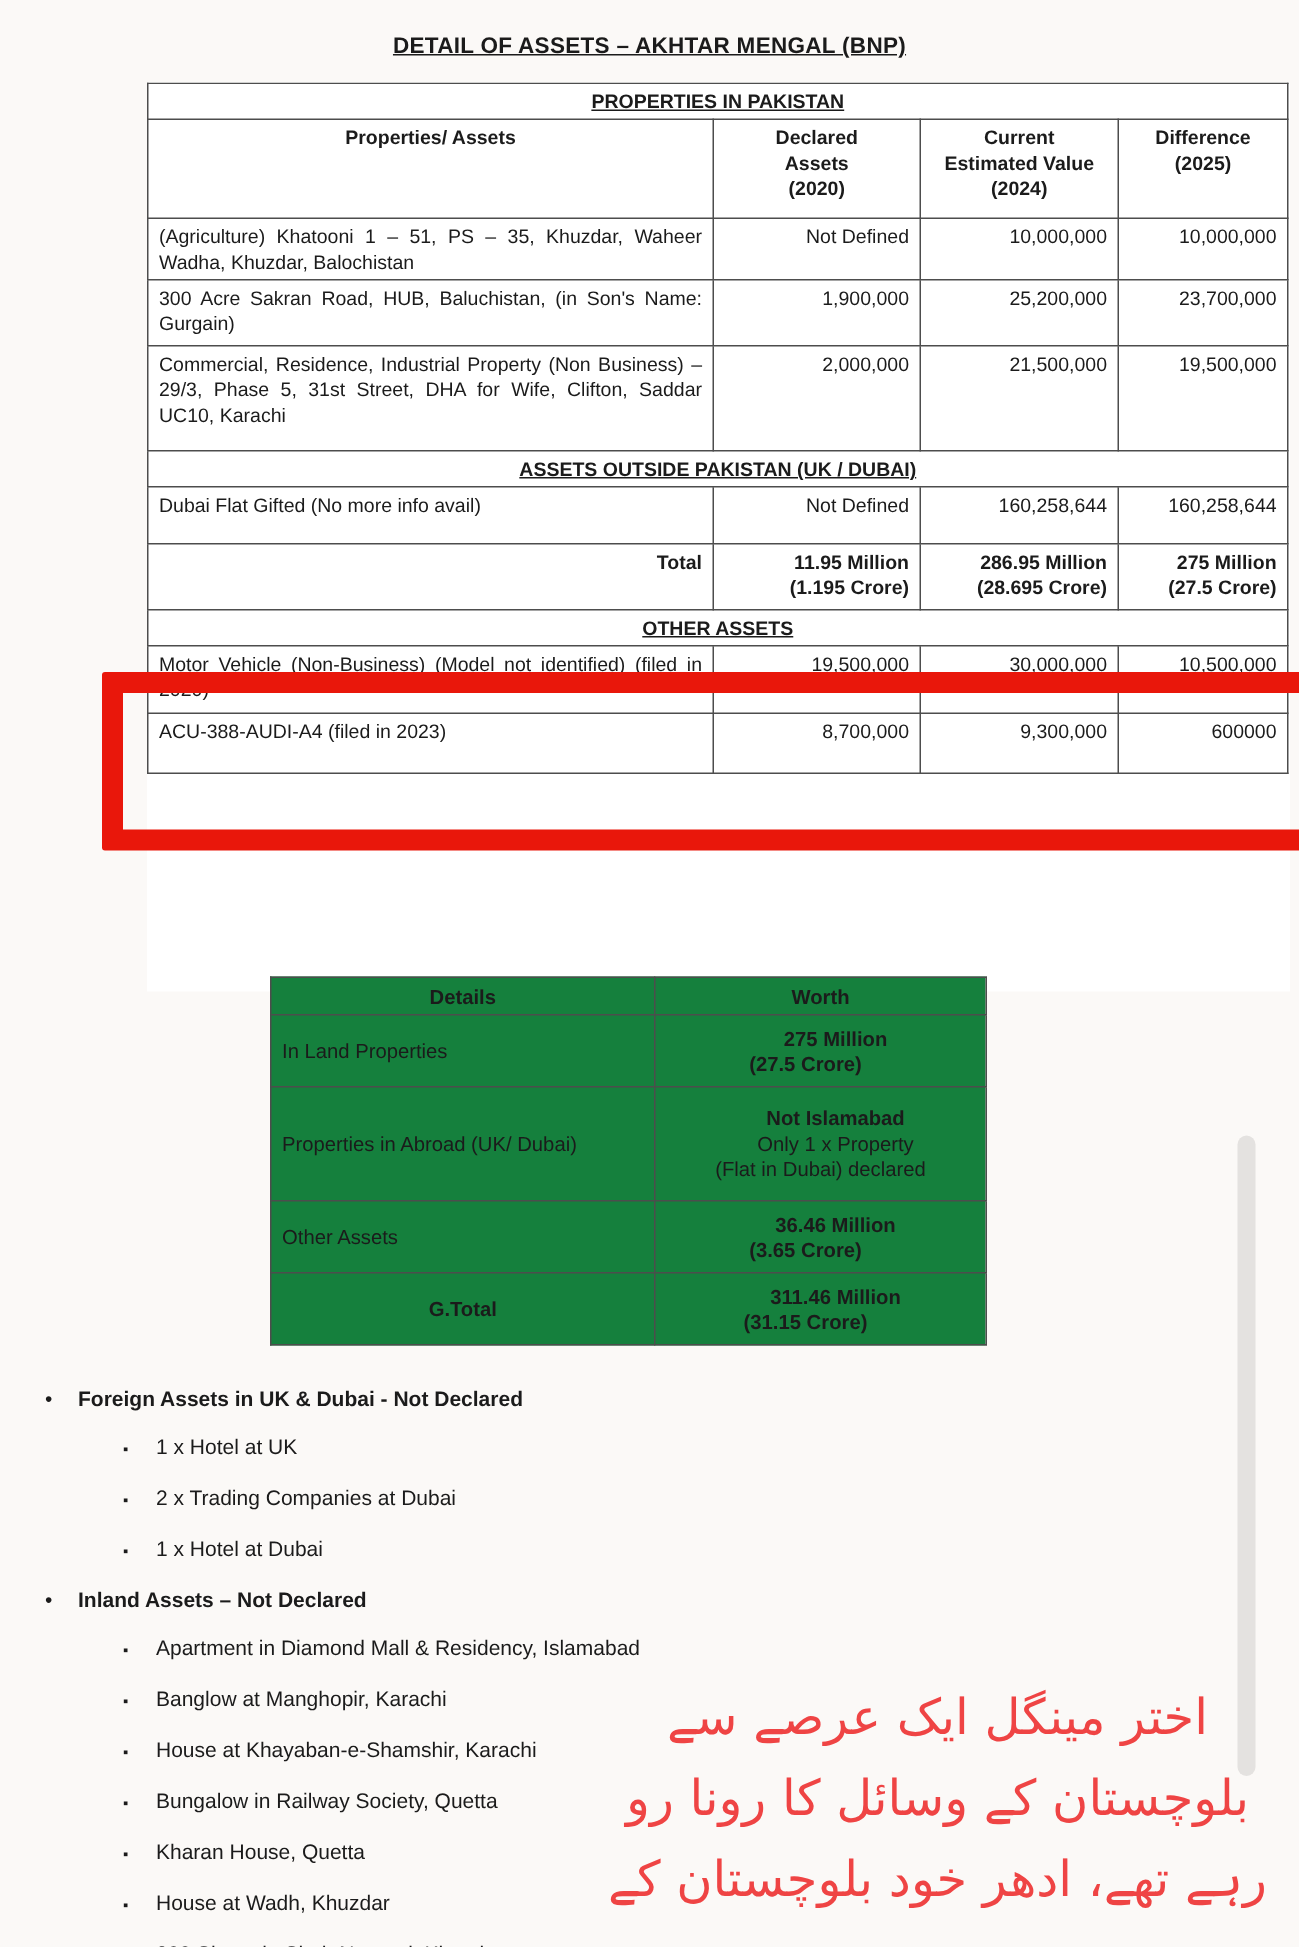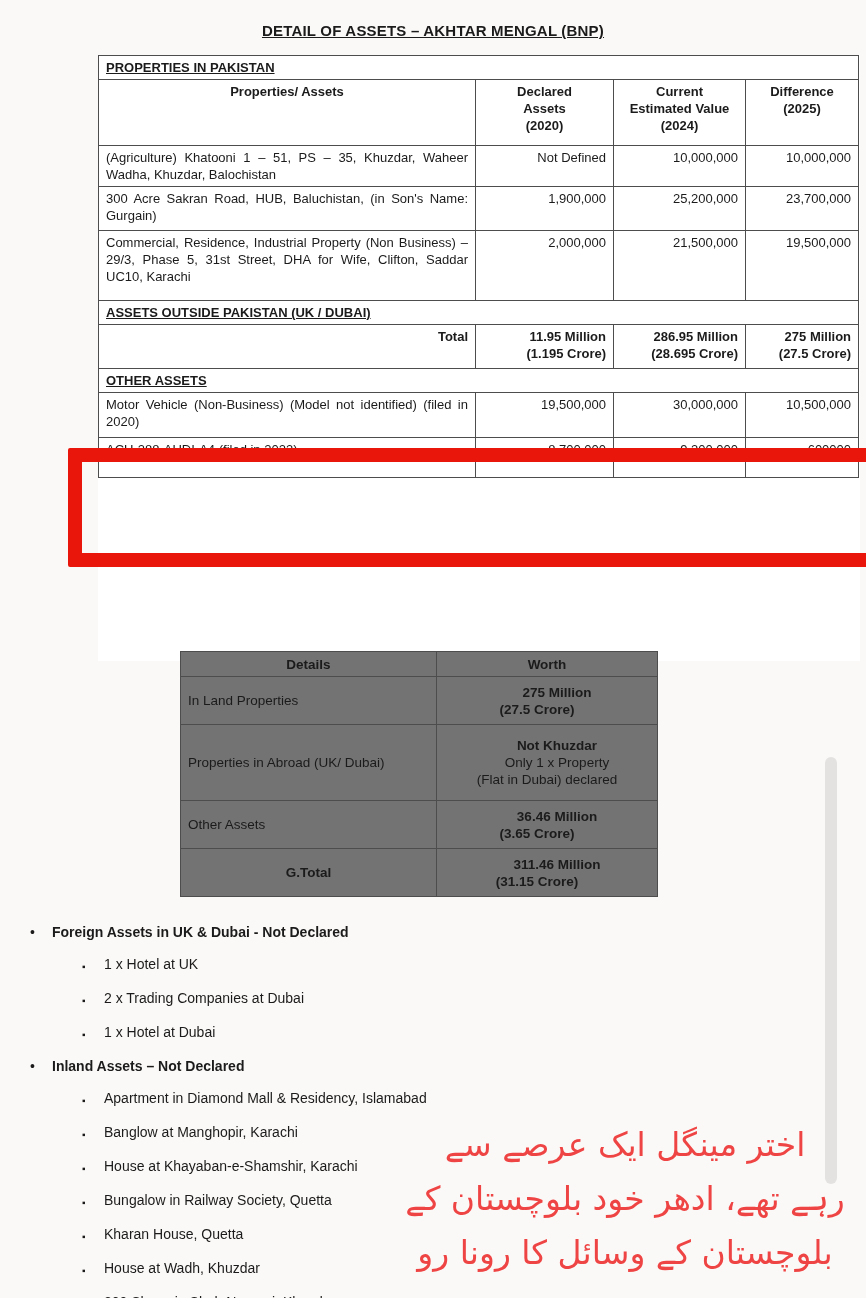--- a/index.html
+++ b/index.html
@@ -13,39 +13,39 @@
     font-size:15px; font-weight:700; text-decoration:underline; letter-spacing:.2px;
   }
   
   #main-table-wrap{
     position:absolute; left:98px; top:55px; width:762px; height:606px;
     overflow:hidden; background:#fff;
   }
   table.doc{ border-collapse:collapse; table-layout:fixed; }
   table.main{ width:760px; font-size:13px; line-height:17px; }
   table.doc td{ border:1.4px solid #4d4d4d; padding:3px 7px; vertical-align:top; }
-  td.sec{ font-weight:700; padding:2px 4px; }
+  td.sec{ text-align:center; font-weight:700; padding:2px 4px; }
   td.sec span{ text-decoration:underline; }
   td.hdr{ text-align:center; font-weight:700; vertical-align:middle; }
   td.num{ text-align:right; }
   td.asset{ text-align:justify; }
   td.mid{ vertical-align:middle; }
   .pre{ white-space:pre-line;margin-left:20px; }
   .b{ font-weight:700; }
   tr.h22{height:22px} tr.h66{height:66px} tr.h40{height:40px} tr.h44{height:44px}
   tr.h70{height:70px} tr.h92{height:92px} tr.h24{height:24px} tr.h38{height:38px}
   tr.h45{height:45px} tr.h25{height:25px} tr.h48{height:48px} tr.h76{height:76px}
   
   #highlight-box{
     position:absolute; left:68px; top:448px; width:812px; height:119px;
     border:14px solid #e9170b; box-sizing:border-box; z-index:3; border-radius:2px;
   }
   
   #summary-wrap{
-    position:absolute; left:180px; top:651px; width:477px; background:#737373; z-index:4;
+    position:absolute; left:180px; top:651px; width:477px; background:#15803d; z-index:4;
   }
   table.summary{ width:477px; font-size:13.5px; line-height:17px; }
   table.summary td{ vertical-align:middle; }
   td.detail{ text-align:left; padding-left:10px;margin-left:48px; }
   td.worth{ text-align:center; }
   
   #bullets{ position:absolute; left:30px; top:924px; width:540px; font-size:14px; line-height:17px; }
   .bullet-row{ display:flex; margin-bottom:15px; }
   .bullet-row .glyph{ width:22px; flex:0 0 22px; text-align:left; }
   .bullet-row.sub{ margin-left:52px; }
@@ -107,20 +107,26 @@
       </tr>
       <tr class="h70">
         <td class="asset">Commercial, Residence, Industrial Property (Non Business) – 29/3, Phase 5, 31st Street, DHA for Wife, Clifton, Saddar UC10, Karachi</td>
         <td class="num">2,000,000</td>
         <td class="num">21,500,000</td>
         <td class="num">19,500,000</td>
       </tr>
       <tr class="h24">
         <td colspan="4" class="sec"><span>ASSETS OUTSIDE PAKISTAN (UK / DUBAI)</span></td>
       </tr>
+      <tr class="h38">
+        <td class="asset">Dubai Flat Gifted (No more info avail)</td>
+        <td class="num">Not Defined</td>
+        <td class="num">160,258,644</td>
+        <td class="num">160,258,644</td>
+      </tr>
       <tr class="h44">
         <td class="num mid b">Total</td>
         <td class="num pre b">11.95 Million
 (1.195 Crore)</td>
         <td class="num pre b">286.95 Million
 (28.695 Crore)</td>
         <td class="num pre b">275 Million
 (27.5 Crore)</td>
       </tr>
       <tr class="h24">
@@ -158,21 +164,21 @@
       <tr class="h48">
         <td class="detail">In Land Properties</td>
         <td class="worth">
           <span class="b pre">275 Million
 (27.5 Crore)</span><span class="pre"></span>
         </td>
       </tr>
       <tr class="h76">
         <td class="detail">Properties in Abroad (UK/ Dubai)</td>
         <td class="worth">
-          <span class="b pre">Not Khuzdar</span><br>
+          <span class="b pre">Not Islamabad</span><br>
           <span class="pre">Only 1 x Property
 (Flat in Dubai) declared</span>
         </td>
       </tr>
       <tr class="h48">
         <td class="detail">Other Assets</td>
         <td class="worth">
           <span class="b pre">36.46 Million
 (3.65 Crore)</span><span class="pre"></span>
         </td>
@@ -234,19 +240,19 @@
       <span>House at Wadh, Khuzdar</span>
     </div>
     <div class="bullet-row sub">
       <span class="glyph">▪</span>
       <span>200 Shops in Shah Noorani, Khuzdar</span>
     </div>
   </div>
 
   <div id="urdu-note" style="color: #ef4444;">
     <div>اختر مینگل ایک عرصے سے</div>
+    <div>بلوچستان کے وسائل کا رونا رو</div>
     <div>رہے تھے، ادھر خود بلوچستان کے</div>
-    <div>بلوچستان کے وسائل کا رونا رو</div>
   </div>
 
   <div id="scrollbar-thumb" style="background: rgb(228, 226, 224);"></div>
 
 </div>
 
 </body></html>

